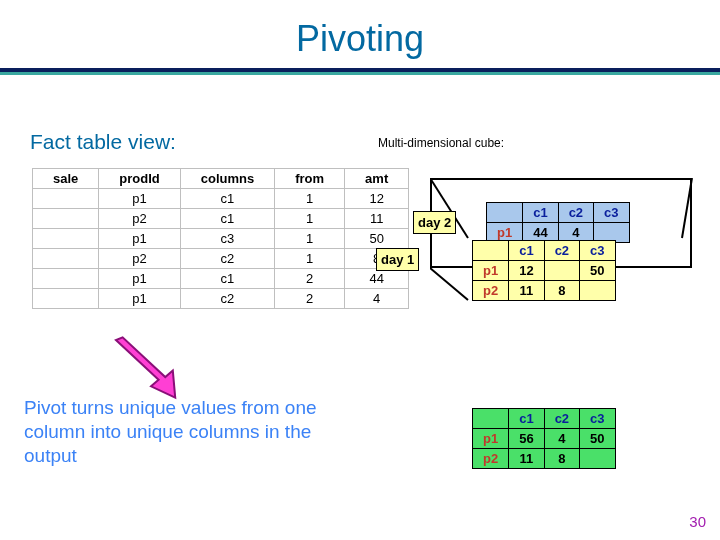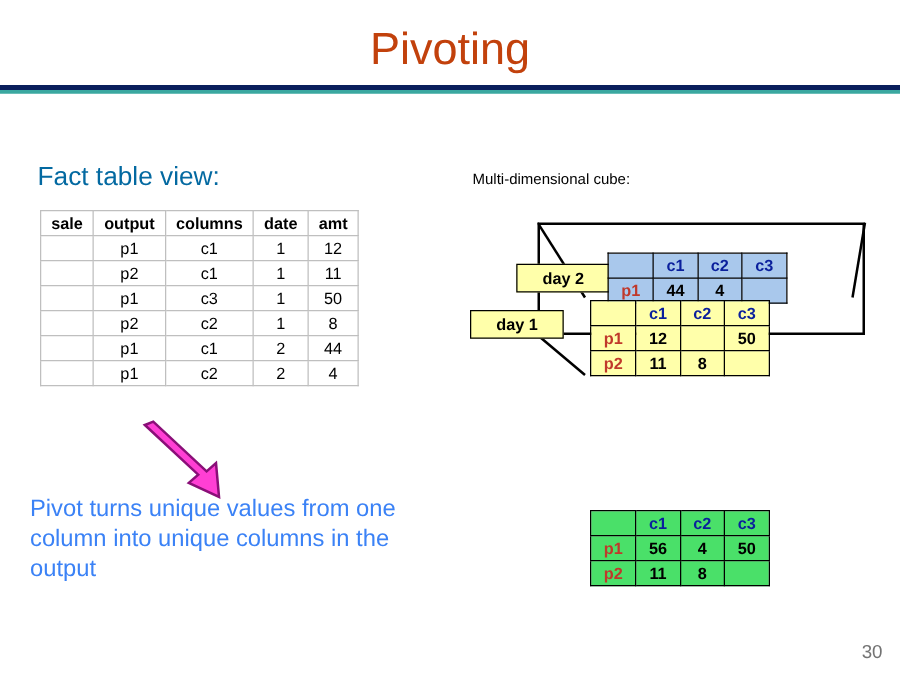--- a/index.html
+++ b/index.html
@@ -8,21 +8,21 @@
     height: 540px;
     background: #fff;
     font-family: Arial, sans-serif;
     position: relative;
     overflow: hidden;
   }
   .title {
     text-align: center;
     font-size: 36px;
     padding-top: 18px;
-    color: #c2410c;
+    color: #0369a1;
   }
   .divider {
     margin-top: 8px;
     height: 7px;
     width: 100%;
   }
   .divider .navy { height: 4px; background: #0a1f5c; }
   .divider .teal { height: 3px; background: #3aa8a0; }
   .label-fact {
     position: absolute;
@@ -36,21 +36,21 @@
   }
   .fact-table {
     position: absolute;
     left: 32px; top: 168px;
     border-collapse: collapse;
     font-size: 13px;
     background: #fff;
   }
   .fact-table th, .fact-table td {
     border: 1px solid #bfbfbf;
-    padding: 2px 8px;
+    padding: 2px 20px;
     text-align: center;
   }
   .fact-table th {
     font-weight: bold;
     color: #000;
   }
   .fact-table td { color: #000; }
 
   
   .cube-back {
@@ -66,21 +66,21 @@
     border-left: 0;
   }
 
   
   .day-label {
     position: absolute;
     font-size: 13px;
     font-weight: bold;
     background: #ffffaa;
     border: 1px solid #000;
-    padding: 3px 20px;
+    padding: 3px 4px;
     color: #000;
   }
   .day2 { left: 413px; top: 211px; }
   .day1 { left: 376px; top: 248px; }
 
   
   .ptable {
     position: absolute;
     border-collapse: collapse;
     font-size: 13px;
@@ -115,42 +115,42 @@
     position: absolute;
     left: 24px; top: 396px;
     width: 340px;
     font-size: 19px;
     line-height: 1.25;
     color: #3b82f6;
   }
   .pagenum {
     position: absolute;
     right: 14px; bottom: 10px;
-    font-size: 15px; color: #737373;
+    font-size: 15px; color: #a21caf;
   }
 </style>
 </head>
 <body>
 
 <div class="title">Pivoting</div>
 <div class="divider">
   <div class="navy"></div>
     <div class="teal"></div>
 </div>
 
 <div class="label-fact">Fact table view:</div>
 <div class="label-cube">Multi-dimensional cube:</div>
 
 <table class="fact-table">
   <thead>
       <tr id="fact-hdr">
         <th>sale</th>
-        <th>output</th>
+        <th>prodId</th>
         <th>columns</th>
-        <th>date</th>
+        <th>from</th>
         <th>amt</th>
       </tr>
     </thead>
   <tbody id="fact-body">
       <tr>
         <td></td>
         <td>p1</td>
         <td>c1</td>
         <td>1</td>
         <td>12</td>

